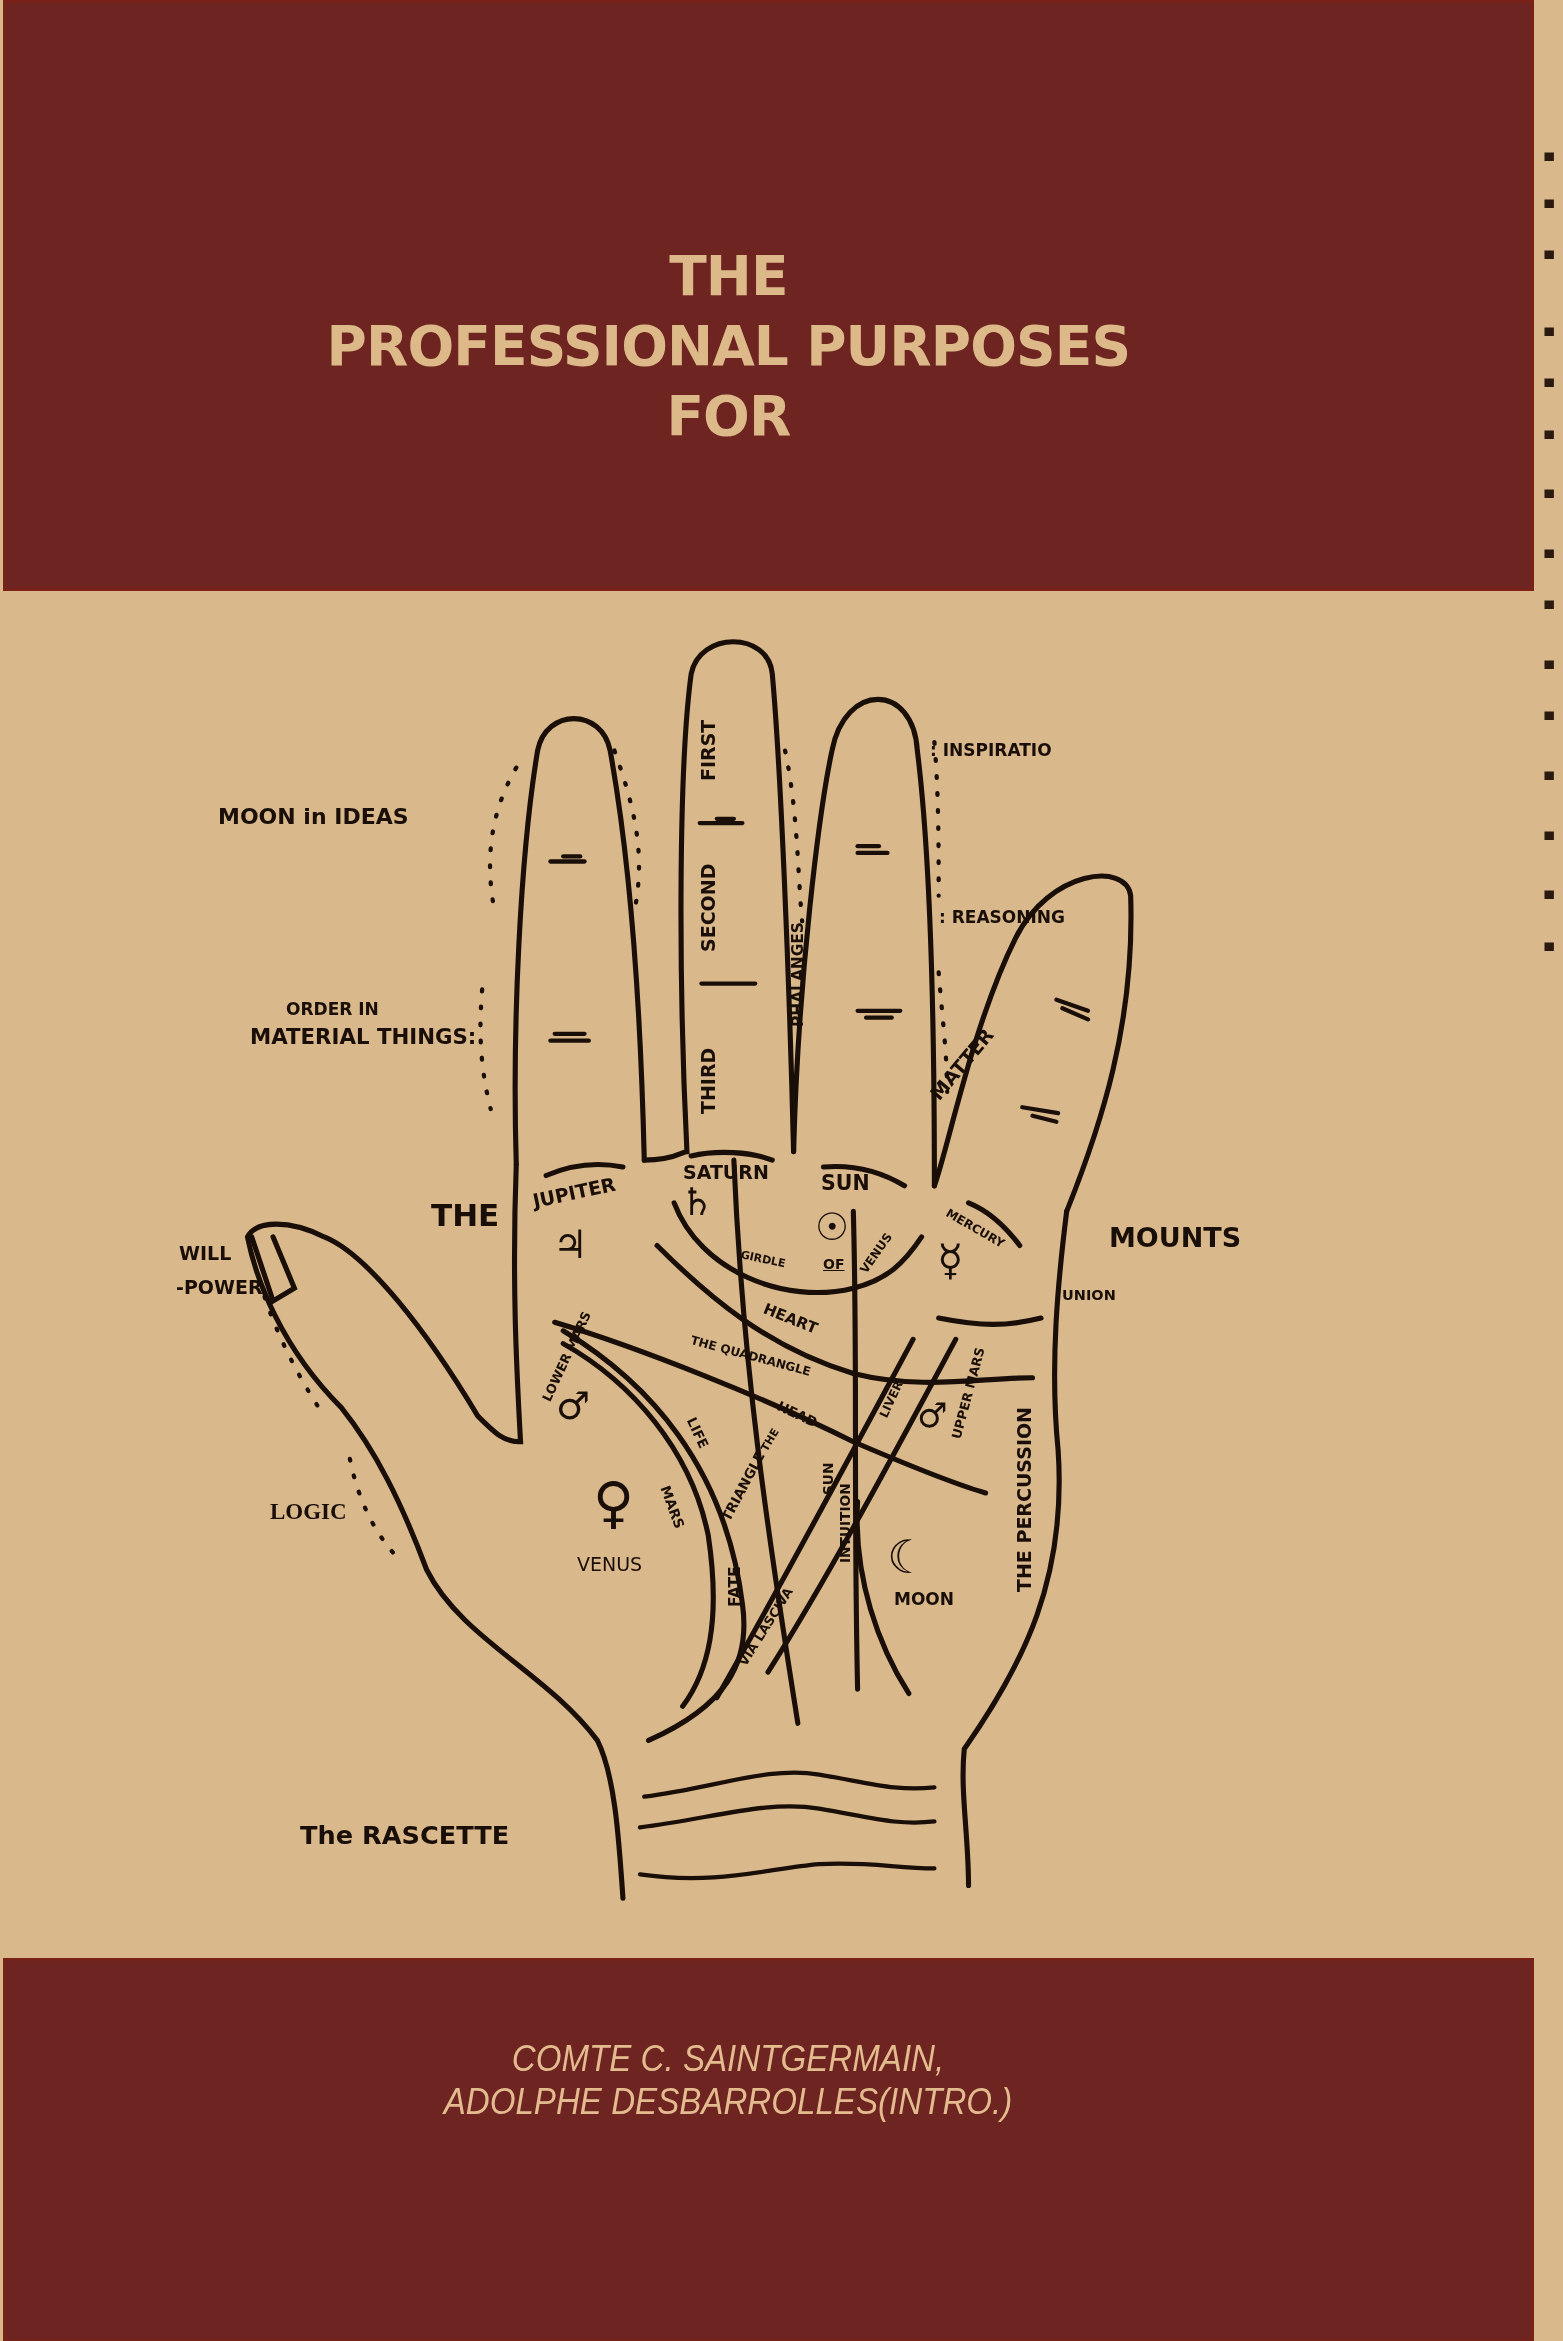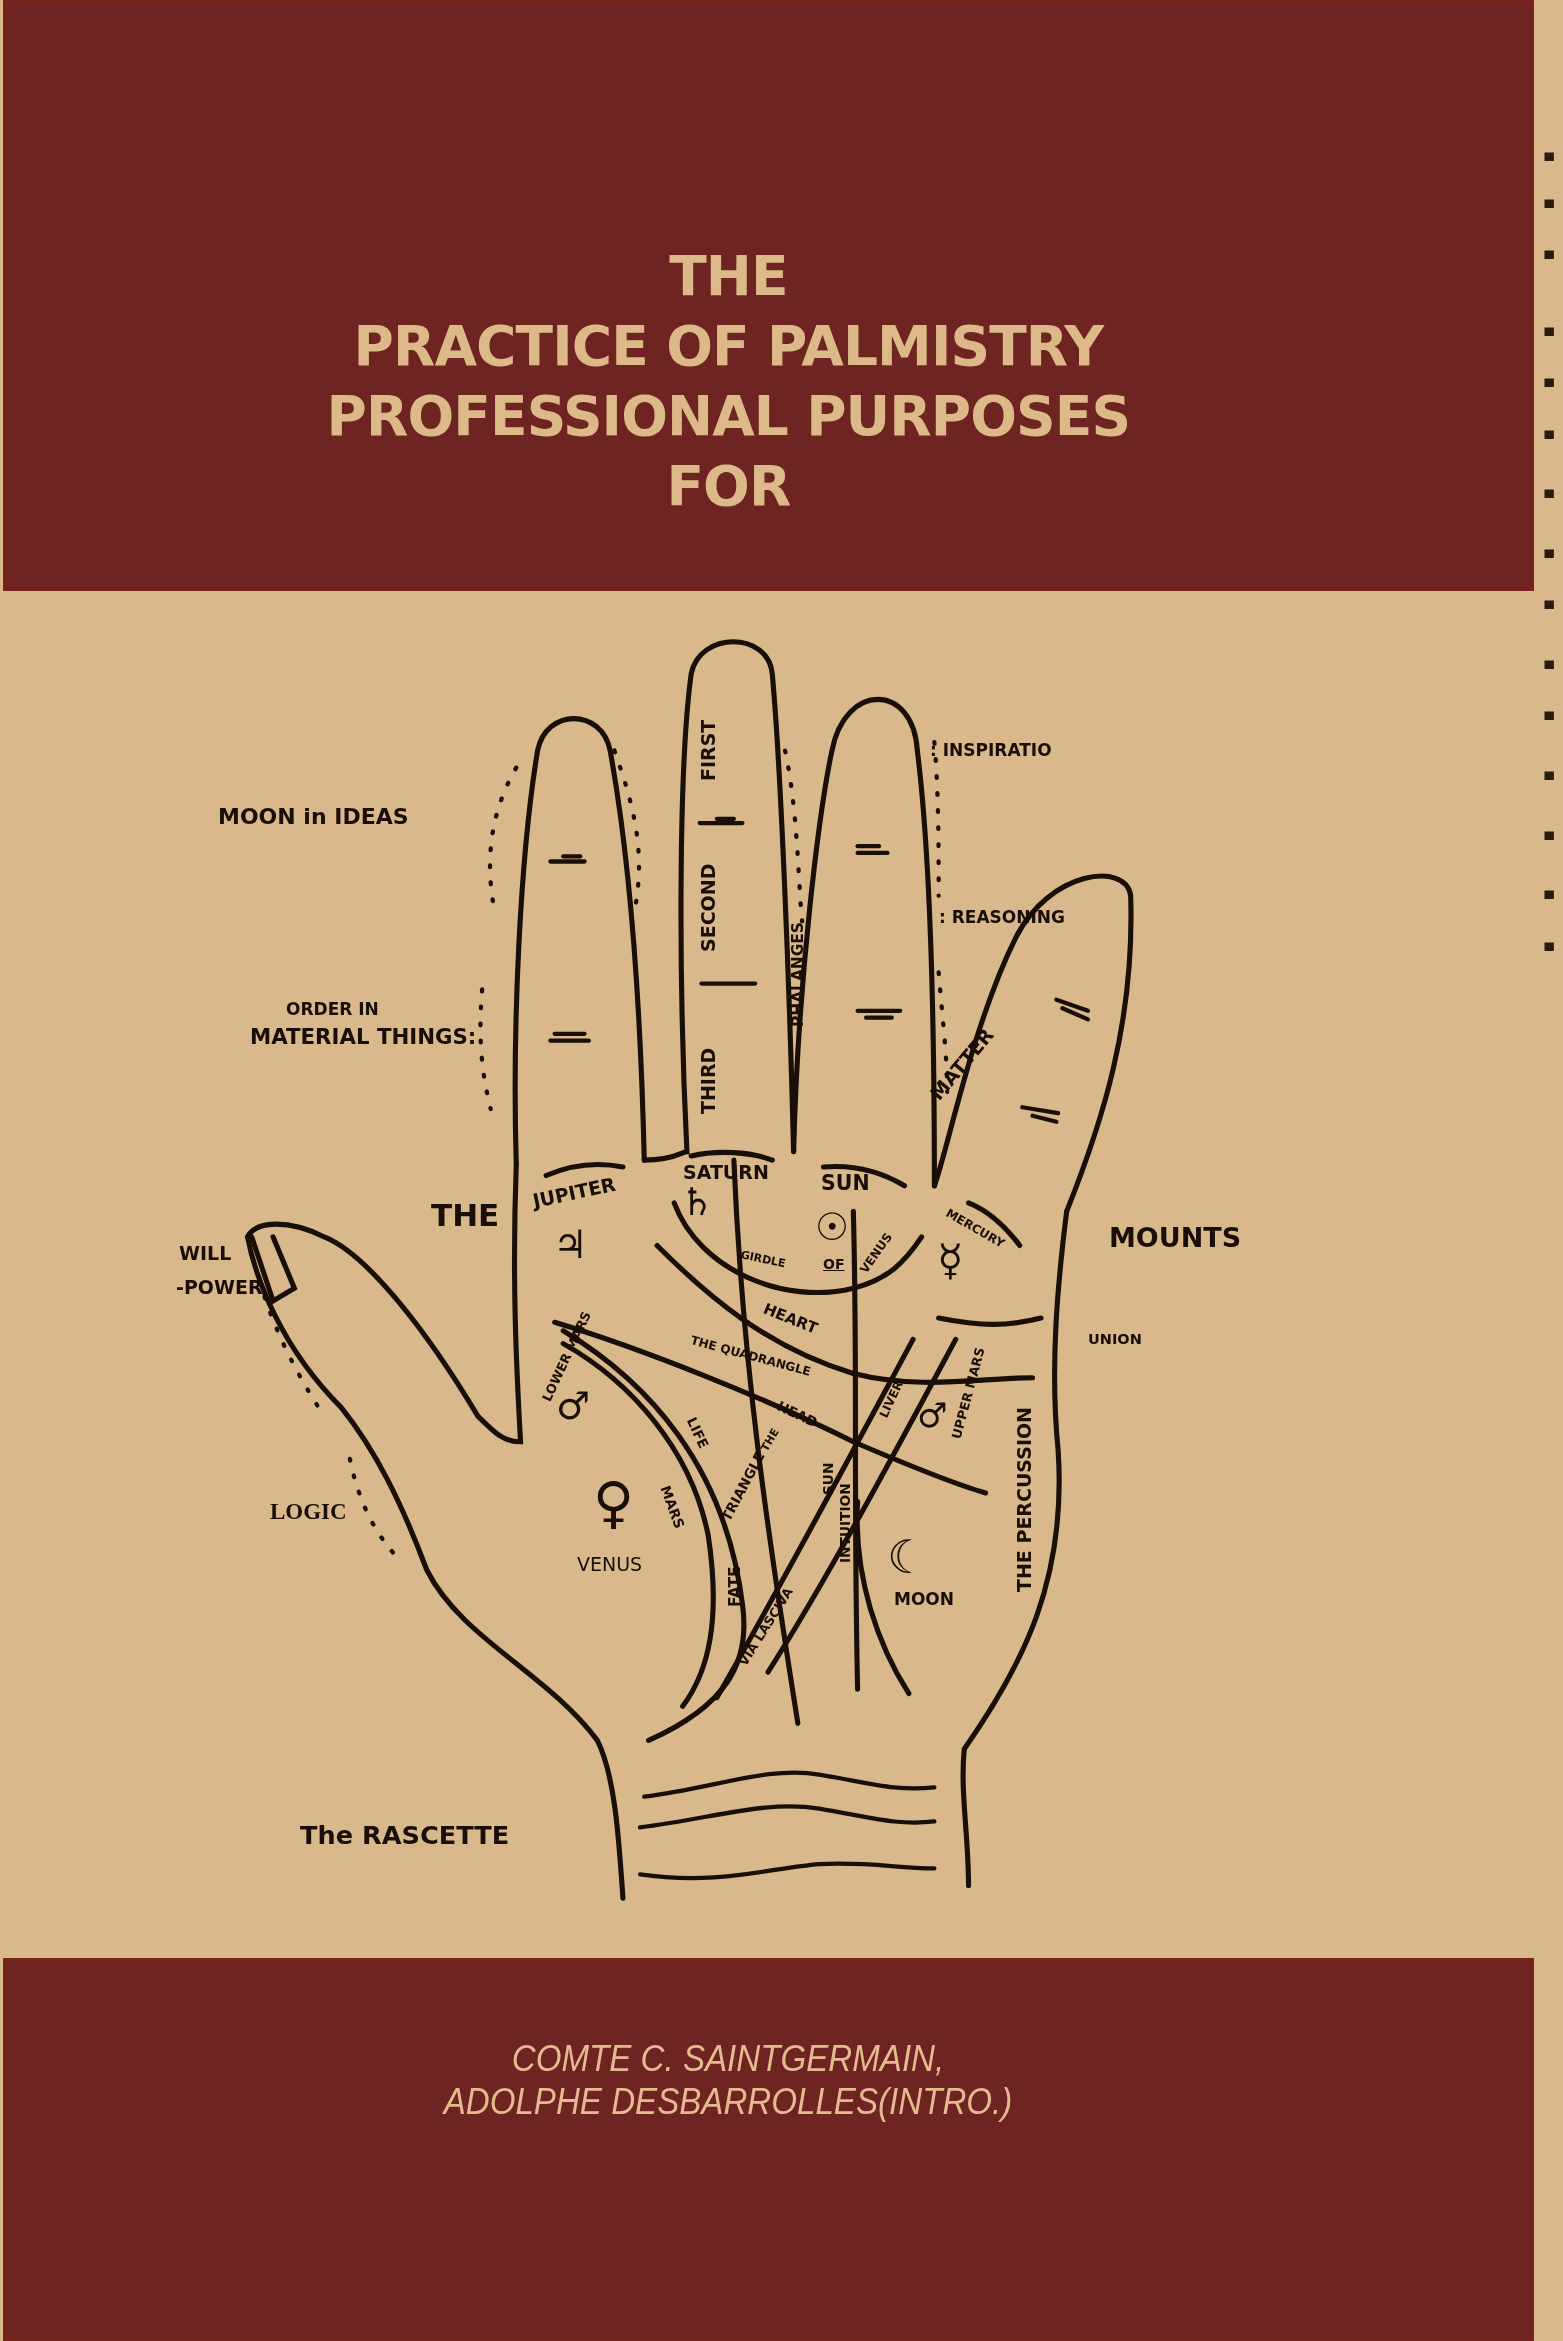--- a/index.html
+++ b/index.html
@@ -39,21 +39,20 @@
       font-family: "DejaVu Serif", serif; font-size: 19px; line-height: 12px; overflow: hidden; }
   </style>
 </head>
 <body>
 
 <div class="band top"></div>
 <div class="band bottom"></div>
 
 <div class="title">
   <div>THE</div>
-  <div>PRACTICE OF PALMISTRY</div>
   <div>PROFESSIONAL PURPOSES</div>
   <div>FOR</div>
 </div>
 
 <div class="diagram">
   <svg width="1536" height="1367" viewBox="0 693 1800 1602" style="position:absolute;left:0;top:0">
     <g fill="none" stroke="#1a0e08" stroke-width="6" stroke-linecap="round">
 
       <path d="M605 1365 C600 1200 610 1000 630 880 C640 830 705 830 715 880 C735 990 750 1150 755 1360"></path>
 
@@ -142,21 +141,21 @@
   <div class="lbl" style="left:798px;top:427px;font-size:15.4px;transform:rotate(-90deg);">PHALANGES</div>
   <div class="lbl" style="left:930px;top:149px;font-size:17px;">: INSPIRATIO</div>
   <div class="lbl" style="left:939px;top:316px;font-size:17px;">: REASONING</div>
   <div class="lbl" style="left:934px;top:495px;font-size:19px;transform:rotate(-50deg);">MATTER</div>
 
   <div class="lbl" style="left:533px;top:599px;font-size:19px;transform:rotate(-12deg);">JUPITER</div>
   <div class="lbl" style="left:683px;top:570px;font-size:19px;">SATURN</div>
   <div class="lbl" style="left:821px;top:580px;font-size:20.5px;">SUN</div>
   <div class="lbl" style="left:947px;top:614px;font-size:12px;transform:rotate(30deg);">MERCURY</div>
   <div class="lbl" style="left:1065px;top:631px;font-size:27px;margin-left:44px;">MOUNTS</div>
-  <div class="lbl" style="left:1062px;top:740px;font-size:14.5px;margin-left:26px;">UNION</div>
+  <div class="lbl" style="left:1062px;top:696px;font-size:14.5px;">UNION</div>
   <div class="lbl" style="left:741px;top:657px;font-size:11px;transform:rotate(12deg);">GIRDLE</div>
   <div class="lbl" style="left:823px;top:665px;font-size:14px;text-decoration:underline;">OF</div>
   <div class="lbl" style="left:863px;top:674px;font-size:12px;transform:rotate(-55deg);">VENUS</div>
   <div class="lbl" style="left:764px;top:708px;font-size:15.4px;transform:rotate(22deg);">HEART</div>
   <div class="lbl" style="left:691px;top:742px;font-size:12px;transform:rotate(15deg);">THE QUADRANGLE</div>
   <div class="lbl" style="left:778px;top:806px;font-size:13.7px;transform:rotate(25deg);">HEAD</div>
   <div class="lbl" style="left:764px;top:853px;font-size:11px;transform:rotate(-60deg);">THE</div>
   <div class="lbl" style="left:725px;top:921px;font-size:13.7px;transform:rotate(-62deg);">TRIANGLE</div>
   <div class="lbl" style="left:691px;top:819px;font-size:13.7px;transform:rotate(65deg);">LIFE</div>
   <div class="lbl" style="left:665px;top:887px;font-size:13.7px;transform:rotate(70deg);">MARS</div>

